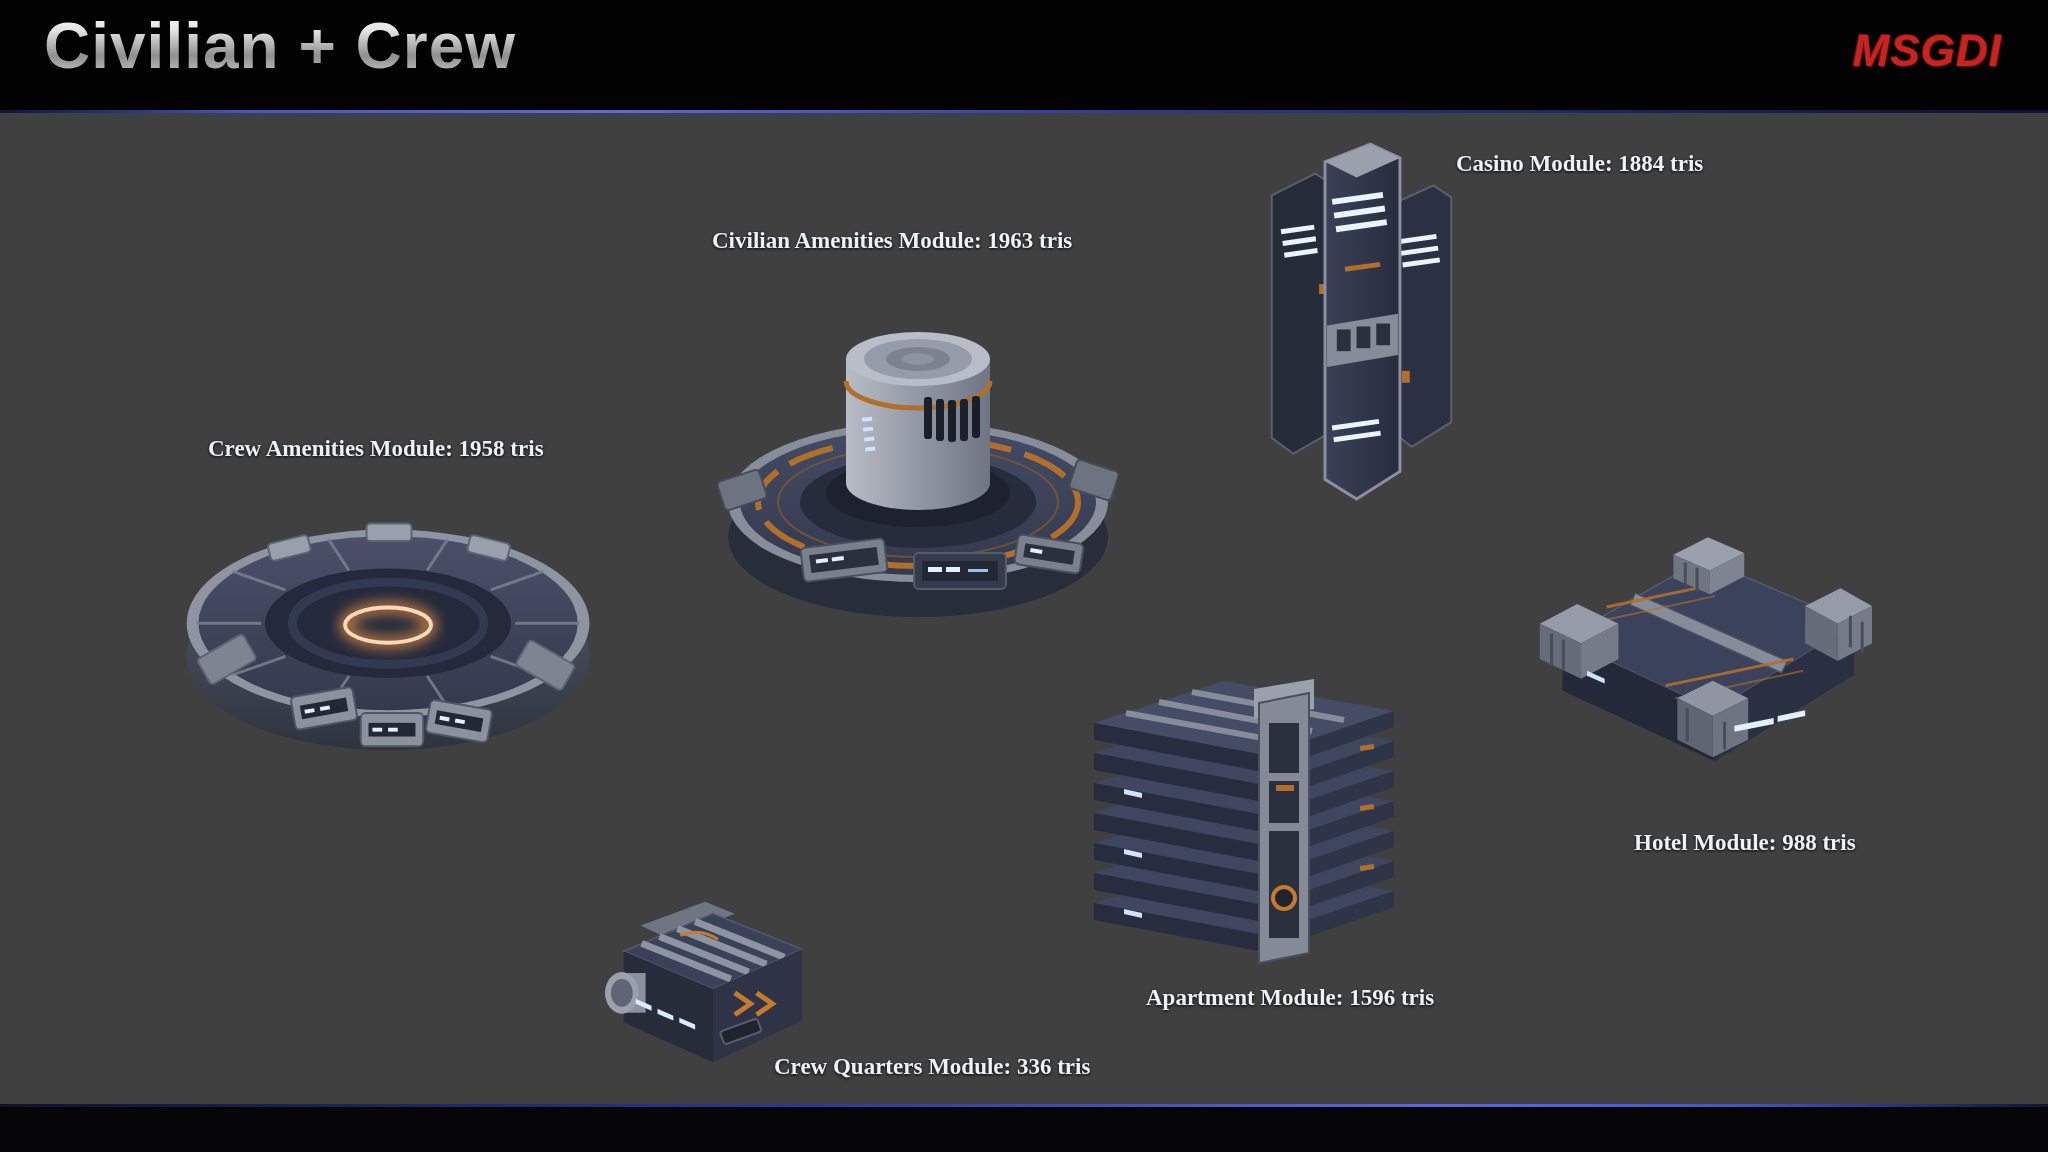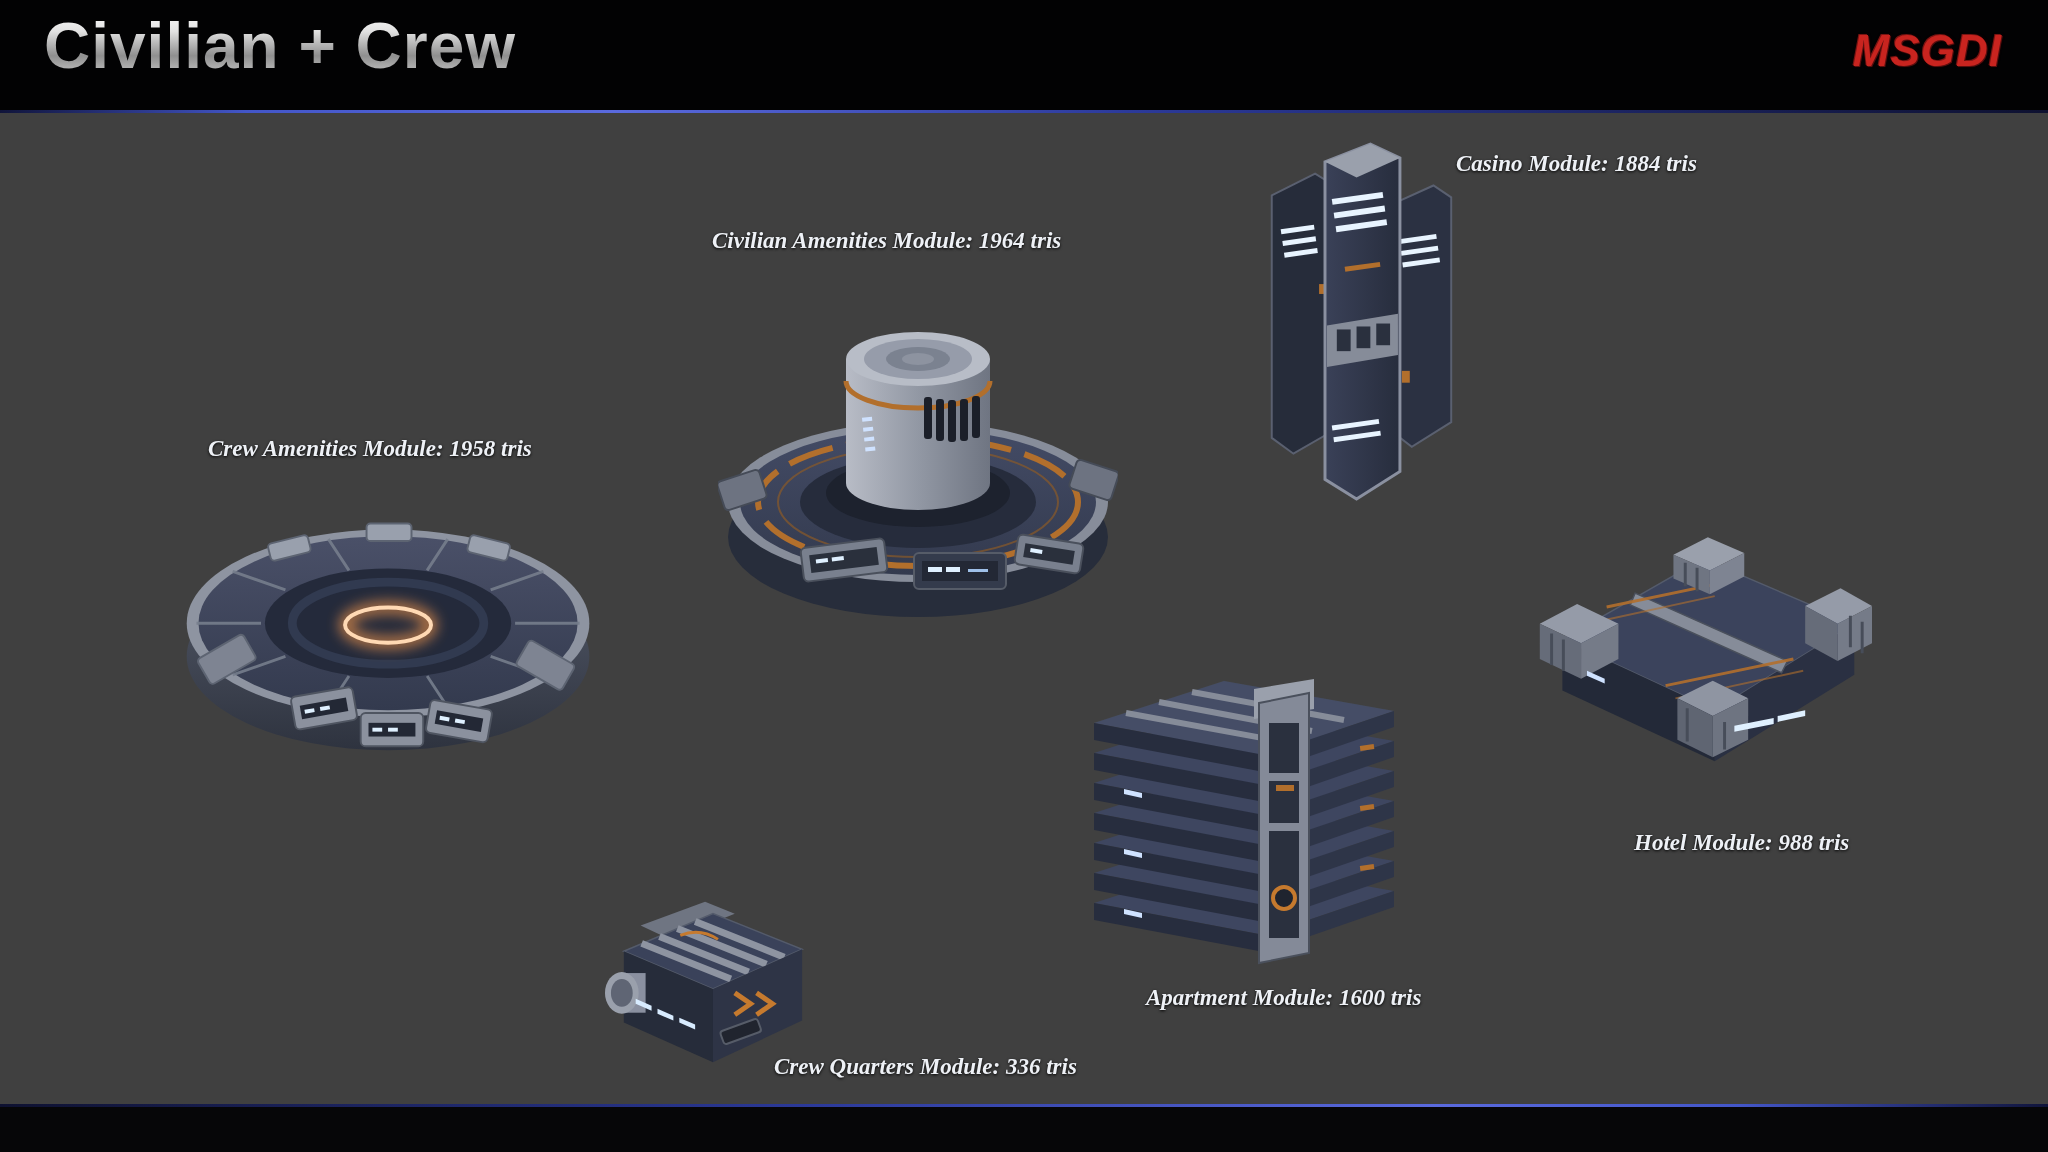--- a/index.html
+++ b/index.html
@@ -16,21 +16,21 @@
     text-shadow:1px 1px 0 #5a0e0e,-1px -1px 0 #7a1412,0 0 3px #300;}
   .divider{position:absolute;left:0;width:100%;height:3px;}
   .divider.top{top:110px;
     background:linear-gradient(90deg,#10143a 0%,#4356c8 12%,#5a6ade 30%,#2c3a9a 55%,#0e1130 100%);}
   .divider.bottom{top:1104px;
     background:linear-gradient(90deg,#0e1130 0%,#2c3a9a 40%,#5a6ade 70%,#4356c8 85%,#10143a 100%);}
   .footer{position:absolute;left:0;top:1107px;width:100%;height:45px;background:#060608;}
   
   .module{position:absolute;}
   .module .label{position:absolute;white-space:nowrap;font-family:"Liberation Serif",serif;
-    font-weight:700;font-size:23px;color:#eef1f6;text-shadow:0 1px 3px #000;font-style:italic;}
+    font-weight:700;font-size:23px;color:#eef1f6;text-shadow:0 1px 3px #000;}
   .module svg{position:absolute;display:block;}
   #m-crew-amenities{left:170px;top:430px;width:460px;height:350px;}
   #m-crew-amenities .label{left:38px;top:6px;}
   #m-crew-amenities svg{left:5px;top:55px;}
   #m-civilian-amenities{left:700px;top:225px;width:440px;height:400px;}
   #m-civilian-amenities .label{left:12px;top:3px;}
   #m-civilian-amenities svg{left:18px;top:72px;}
   #m-casino{left:1250px;top:128px;width:480px;height:400px;}
   #m-casino .label{left:206px;top:23px;}
   #m-casino svg{left:4px;top:8px;}
@@ -101,21 +101,21 @@
       <g transform="translate(262,216) rotate(10)">
         <rect width="64" height="34" rx="5" fill="#8b919e" stroke="#4f5561" stroke-width="2"></rect>
         <rect x="8" y="10" width="48" height="14" fill="#232835"></rect>
         <rect x="12" y="15" width="10" height="4" fill="#dff0ff"></rect>
           <rect x="28" y="15" width="10" height="4" fill="#dff0ff"></rect>
       </g>
     </svg>
   </div>
 
   <div class="module" id="m-civilian-amenities">
-    <div class="label">Civilian Amenities Module: 1964 tris</div>
+    <div class="label">Civilian Amenities Module: 1963 tris</div>
     <svg width="400" height="320" viewBox="0 0 400 320">
       <defs>
         <linearGradient id="m2cyl" x1="0" y1="0" x2="1" y2="0">
           <stop offset="0" stop-color="#b8bcc6"></stop>
             <stop offset="0.5" stop-color="#9298a4"></stop>
             <stop offset="1" stop-color="#6f7582"></stop>
         </linearGradient>
         <linearGradient id="m2baseTop" x1="0" y1="0" x2="0" y2="1">
           <stop offset="0" stop-color="#434b65"></stop>
             <stop offset="1" stop-color="#333a4e"></stop>
@@ -237,21 +237,21 @@
         <polygon points="188,206 224,188 224,230 188,248" fill="#6e7481"></polygon>
       </g>
       <path d="M160,50 L160,74 M172,55 L172,79 M24,122 L24,154 M36,128 L36,160 M328,104 L328,136 M340,110 L340,142 M162,198 L162,232 M200,212 L200,240" stroke="#474d59" stroke-width="3" fill="none"></path>
       <polygon points="210,216 250,208 250,214 210,222" fill="#dff0ff"></polygon>
       <polygon points="254,206 282,200 282,206 254,212" fill="#dff0ff"></polygon>
       <polygon points="60,160 78,168 78,173 60,165" fill="#cfe2ff"></polygon>
     </svg>
   </div>
 
   <div class="module" id="m-apartment">
-    <div class="label">Apartment Module: 1600 tris</div>
+    <div class="label">Apartment Module: 1596 tris</div>
     <svg width="345" height="310" viewBox="0 0 345 310">
       <g>
 
         <g transform="translate(0,180)">
           <polygon points="30,60 160,18 330,48 200,92" fill="#3e4660"></polygon>
             <polygon points="30,60 200,92 200,109 30,77" fill="#272d3e"></polygon>
             <polygon points="200,92 330,48 330,64 200,109" fill="#2e3548"></polygon>
           <rect x="208" y="88" width="16" height="5" fill="#b26f2c" transform="rotate(-8 216 90)"></rect>
             <polygon points="60,66 78,70 78,75 60,71" fill="#cfe2ff"></polygon>
         </g>

